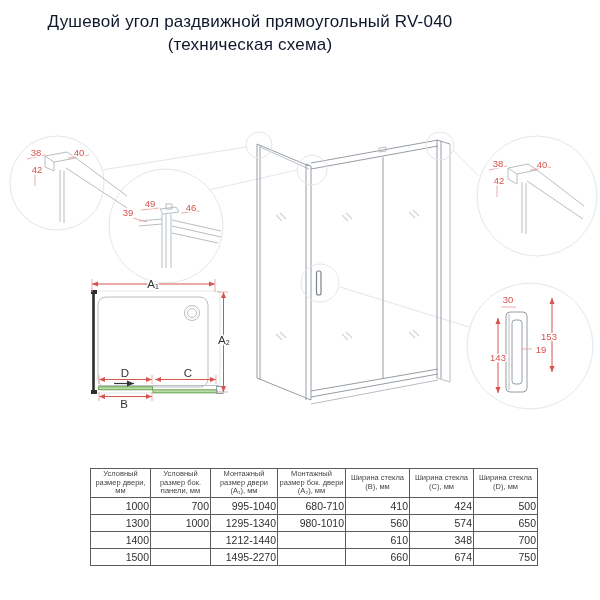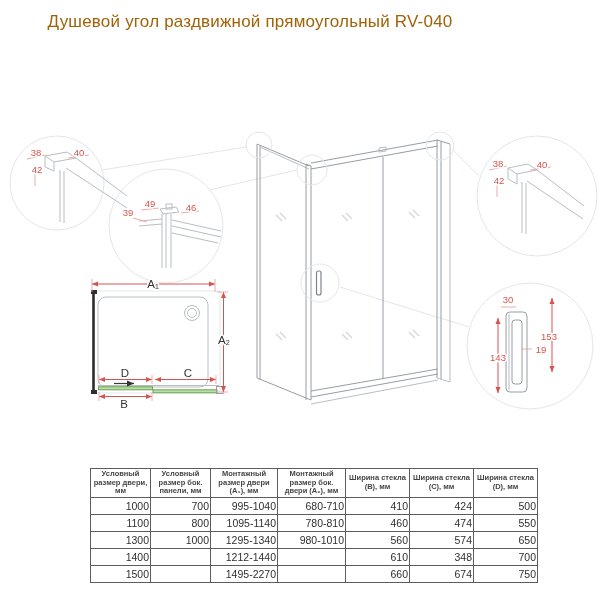--- a/index.html
+++ b/index.html
@@ -1,19 +1,19 @@
 <!DOCTYPE html>
 <html><head>
 <meta charset="utf-8">
 <style>
   html,body{margin:0;padding:0;background:#fff;}
   body{width:600px;height:600px;position:relative;overflow:hidden;
        font-family:"Liberation Sans","DejaVu Sans",sans-serif;}
   .title{position:absolute;top:10px;left:0;width:500px;text-align:center;
-         color:#a16207;font-size:17px;line-height:23px;letter-spacing:.2px;}
+         color:#0f172a;font-size:17px;line-height:23px;letter-spacing:.2px;}
   .stage{position:absolute;top:0;left:0;}
   
   .g1{stroke:#b8bec4;fill:none;stroke-width:1;}
   .g2{stroke:#969da4;fill:none;stroke-width:1;}
   .g3{stroke:#7e858c;fill:none;stroke-width:1.2;}
   .lt{stroke:#e4e6e9;fill:none;stroke-width:1;}
   .spark{stroke:#d3d7db;fill:none;stroke-width:1.4;}
   .red{stroke:#d6534f;fill:none;stroke-width:1;}
   .redt{stroke:#eba3a0;fill:none;stroke-width:0.9;}
   .blk{stroke:#3a3a3a;fill:none;stroke-width:1.2;}
@@ -21,28 +21,29 @@
   .dk{fill:#2e2e2e;stroke:none;}
   text.dim{font-size:9.5px;fill:#d6534f;text-anchor:middle;
            paint-order:stroke;stroke:#fff;stroke-width:3px;stroke-linejoin:round;}
   text.lbl{font-size:11.5px;fill:#333;text-anchor:middle;
            paint-order:stroke;stroke:#fff;stroke-width:3px;stroke-linejoin:round;}
   
   .spec{position:absolute;left:90px;top:468px;width:447px;}
   table{border-collapse:collapse;table-layout:fixed;width:447px;}
   th,td{border:1px solid #5c5c5c;text-align:center;vertical-align:middle;
         padding:1px 1px;overflow:hidden;}
-  th{font-size:7.5px;line-height:8.5px;font-weight:bold;color:#454545;height:24px;}
+  th{font-size:7.5px;line-height:8.5px;font-weight:normal;color:#454545;height:24px;}
   td{font-size:10.5px;color:#2f2f2f;height:14px;text-align:right;}
 </style>
 </head>
 <body>
 
 <div class="title">
   <div>Душевой угол раздвижной прямоугольный RV-040</div>
+  <div>(техническая схема)</div>
 </div>
 
 <svg class="stage" width="600" height="465" viewBox="0 0 600 465">
   <defs>
     <marker id="arr" viewBox="0 0 8 8" refX="7" refY="4" markerWidth="7" markerHeight="7" orient="auto-start-reverse">
         <path d="M0,1 L7,4 L0,7 Z" fill="#d6534f"></path>
       </marker>
     <marker id="arrk" viewBox="0 0 8 8" refX="7" refY="4" markerWidth="7" markerHeight="7" orient="auto">
         <path d="M0,1 L7,4 L0,7 Z" fill="#333"></path>
       </marker>
@@ -241,29 +242,20 @@
       <tr>
         <td>1000</td>
         <td>700</td>
         <td>995-1040</td>
         <td>680-710</td>
         <td>410</td>
         <td>424</td>
         <td>500</td>
       </tr>
       <tr>
-        <td>1100</td>
-        <td>800</td>
-        <td>1095-1140</td>
-        <td>780-810</td>
-        <td>460</td>
-        <td>474</td>
-        <td>550</td>
-      </tr>
-      <tr>
         <td>1300</td>
         <td>1000</td>
         <td>1295-1340</td>
         <td>980-1010</td>
         <td>560</td>
         <td>574</td>
         <td>650</td>
       </tr>
       <tr>
         <td>1400</td>

